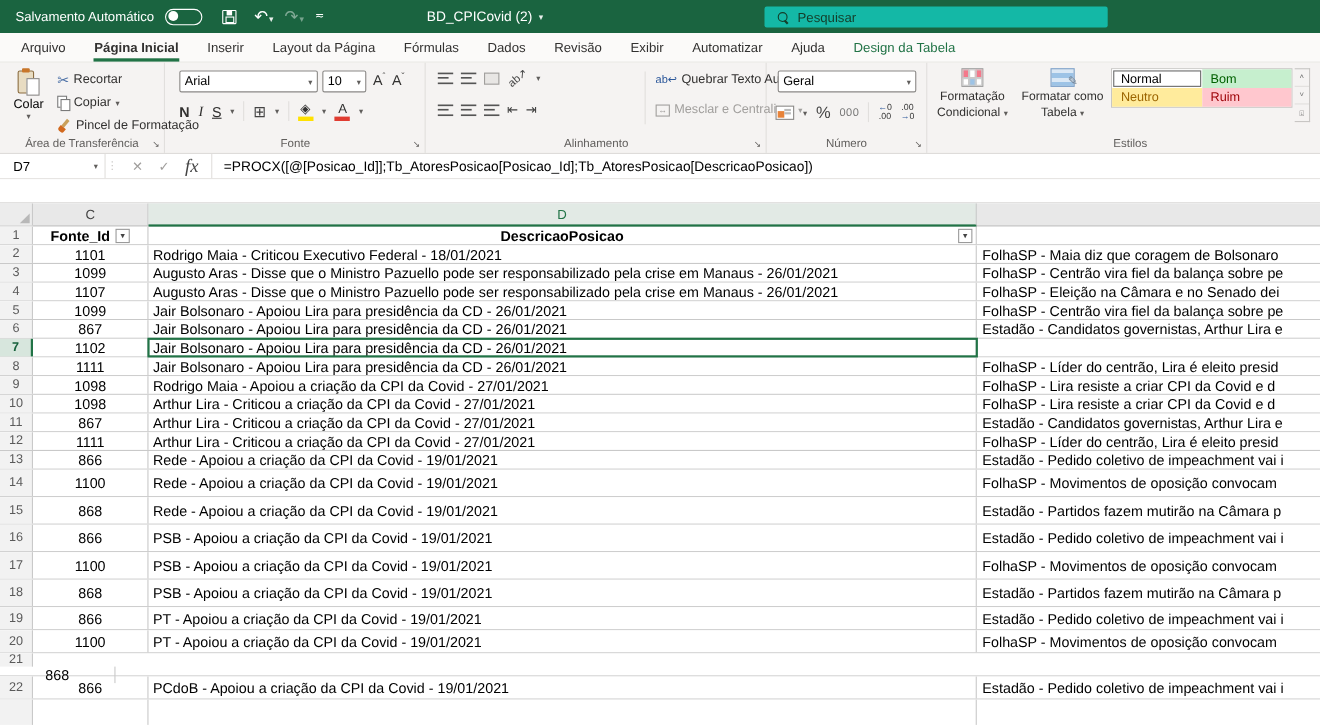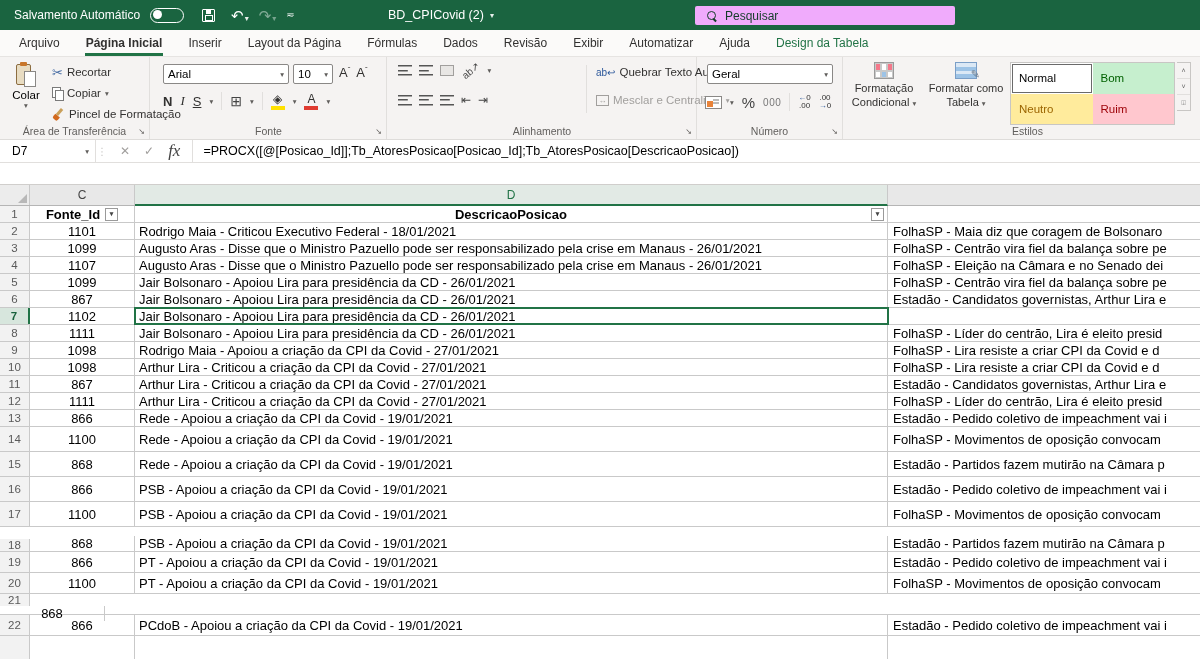--- a/index.html
+++ b/index.html
@@ -15,22 +15,22 @@
   .autosave-toggle .knob { position:absolute; left:2px; top:1.5px; width:9px; height:9px;
     border-radius:50%; background:#fff; }
   .tb-icon { color:#fff; font-size:15px; line-height:1; cursor:default; }
   .floppy { width:13px; height:13px; border:1.5px solid #fff; border-radius:1px; position:relative; }
   .floppy:before { content:""; position:absolute; top:0; left:3px; width:5px; height:4px; background:#fff; }
   .floppy:after { content:""; position:absolute; bottom:0; left:2px; width:6px; height:4px; border:1px solid #fff; }
   .chev { font-size:8px; margin-left:1px; opacity:.9; }
   .dim { opacity:.45; }
   .filename { position:absolute; left:388px; top:0; height:30px; display:flex; align-items:center;
     font-size:12.5px; gap:5px; }
-  .searchbox { position:absolute; left:695px; top:6px; width:260px; height:19px;
-    background:#f0abfc; border-radius:2px; display:flex; align-items:center; gap:8px;
+  .searchbox { position:absolute; left:695px; top:6px; width:312px; height:19px;
+    background:#14b8a6; border-radius:2px; display:flex; align-items:center; gap:8px;
     padding-left:12px; color:#143d29; font-size:12px; cursor:text; }
   .mag { position:relative; width:10px; height:10px; }
   .mag:before { content:""; position:absolute; left:0; top:0; width:7px; height:7px;
     border:1.5px solid #143d29; border-radius:50%; }
   .mag:after { content:""; position:absolute; left:7px; top:7px; width:4px; height:1.5px;
     background:#143d29; transform:rotate(45deg); transform-origin:0 0; }
 
   
   .tabrow { height:27px; background:#fbfaf9; display:flex; align-items:stretch;
     padding-left:6px; font-size:12px; color:#323130; border-bottom:1px solid #e6e4e2; }
@@ -128,21 +128,21 @@
   
   .g-styles { left:844px; width:356px; border-right:none; }
   .bigbtn { position:absolute; top:5px; width:80px; text-align:center; font-size:11px;
     color:#323130; cursor:pointer; line-height:1.25; }
   .cf-ic { width:20px; height:17px; margin:0 auto 3px; border:1px solid #9a9a9a;
     display:grid; grid-template-columns:1fr 1fr 1fr; grid-template-rows:1fr 1fr; background:#fff; }
   .cf-ic i { border:0.5px solid #c9c9c9; }
   .ft-ic { width:22px; height:17px; margin:0 auto 3px; border:1px solid #7a9ec7; position:relative;
     background:linear-gradient(#dbe8f5 0 25%, #9dc3e6 25% 50%, #dbe8f5 50% 75%, #9dc3e6 75%); }
   .ft-ic:after { content:"✎"; position:absolute; right:-4px; bottom:-4px; font-size:11px; color:#6b7b8c; }
-  .gallery { position:absolute; left:166px; top:5px; width:165px; height:63px; background:#fff;
+  .gallery { position:absolute; left:166px; top:5px; width:165px; height:36px; background:#fff;
     border:1px solid #c8c6c4; display:grid; grid-template-columns:1fr 1fr; grid-template-rows:1fr 1fr; }
   .gcell { display:flex; align-items:center; padding-left:7px; font-size:11.5px; cursor:pointer;
     border:1px solid transparent; }
   .gcell.selected { outline:1.5px solid #6a6a6a; outline-offset:-2px; background:#fff; }
   .gal-scroll { position:absolute; left:333px; top:5px; width:14px; height:49px; border:1px solid #c8c6c4;
     border-left:none; display:flex; flex-direction:column; background:#f5f3f2; }
   .gal-scroll div { flex:1; display:flex; align-items:center; justify-content:center;
     font-size:7px; color:#666; cursor:pointer; border-bottom:1px solid #e1dfdd; }
 
   
@@ -496,21 +496,21 @@
         <div class="cellc">866</div>
         <div class="celld">PSB - Apoiou a criação da CPI da Covid - 19/01/2021</div>
         <div class="celle">Estadão - Pedido coletivo de impeachment vai i</div>
       </div>
       <div class="sheetrow" style="height: 25px; text-align: center;">
         <div class="gut">17</div>
         <div class="cellc">1100</div>
         <div class="celld">PSB - Apoiou a criação da CPI da Covid - 19/01/2021</div>
         <div class="celle">FolhaSP - Movimentos de oposição convocam</div>
       </div>
-      <div class="sheetrow" style="height: 25px; align-items: flex-end;">
+      <div class="sheetrow" style="height: 25px;">
         <div class="gut">18</div>
         <div class="cellc">868</div>
         <div class="celld">PSB - Apoiou a criação da CPI da Covid - 19/01/2021</div>
         <div class="celle">Estadão - Partidos fazem mutirão na Câmara p</div>
       </div>
       <div class="sheetrow" style="height: 21px;">
         <div class="gut">19</div>
         <div class="cellc">866</div>
         <div class="celld">PT - Apoiou a criação da CPI da Covid - 19/01/2021</div>
         <div class="celle">Estadão - Pedido coletivo de impeachment vai i</div>

